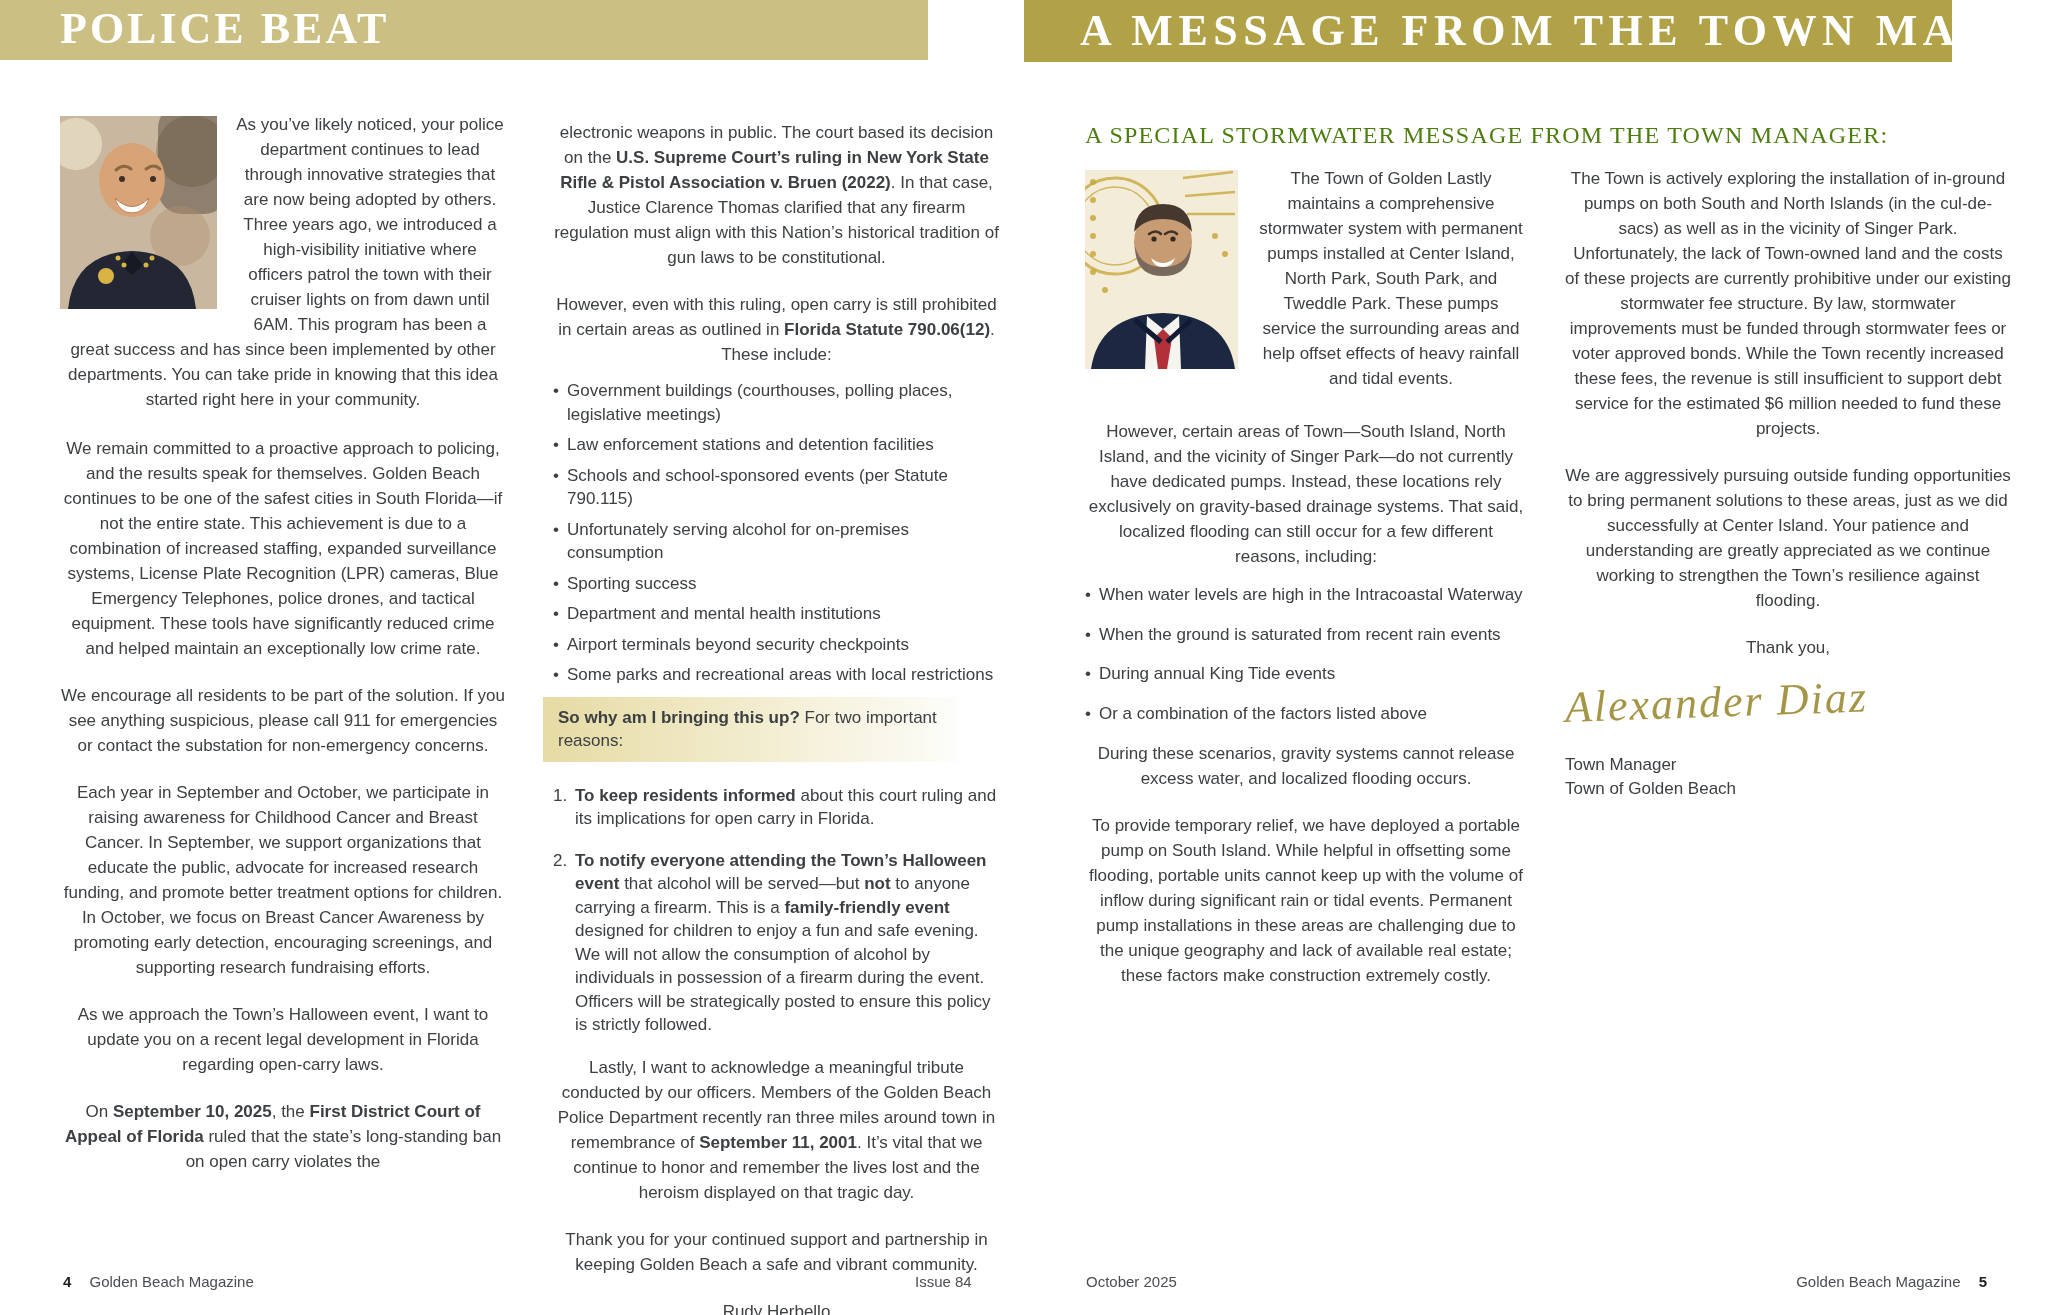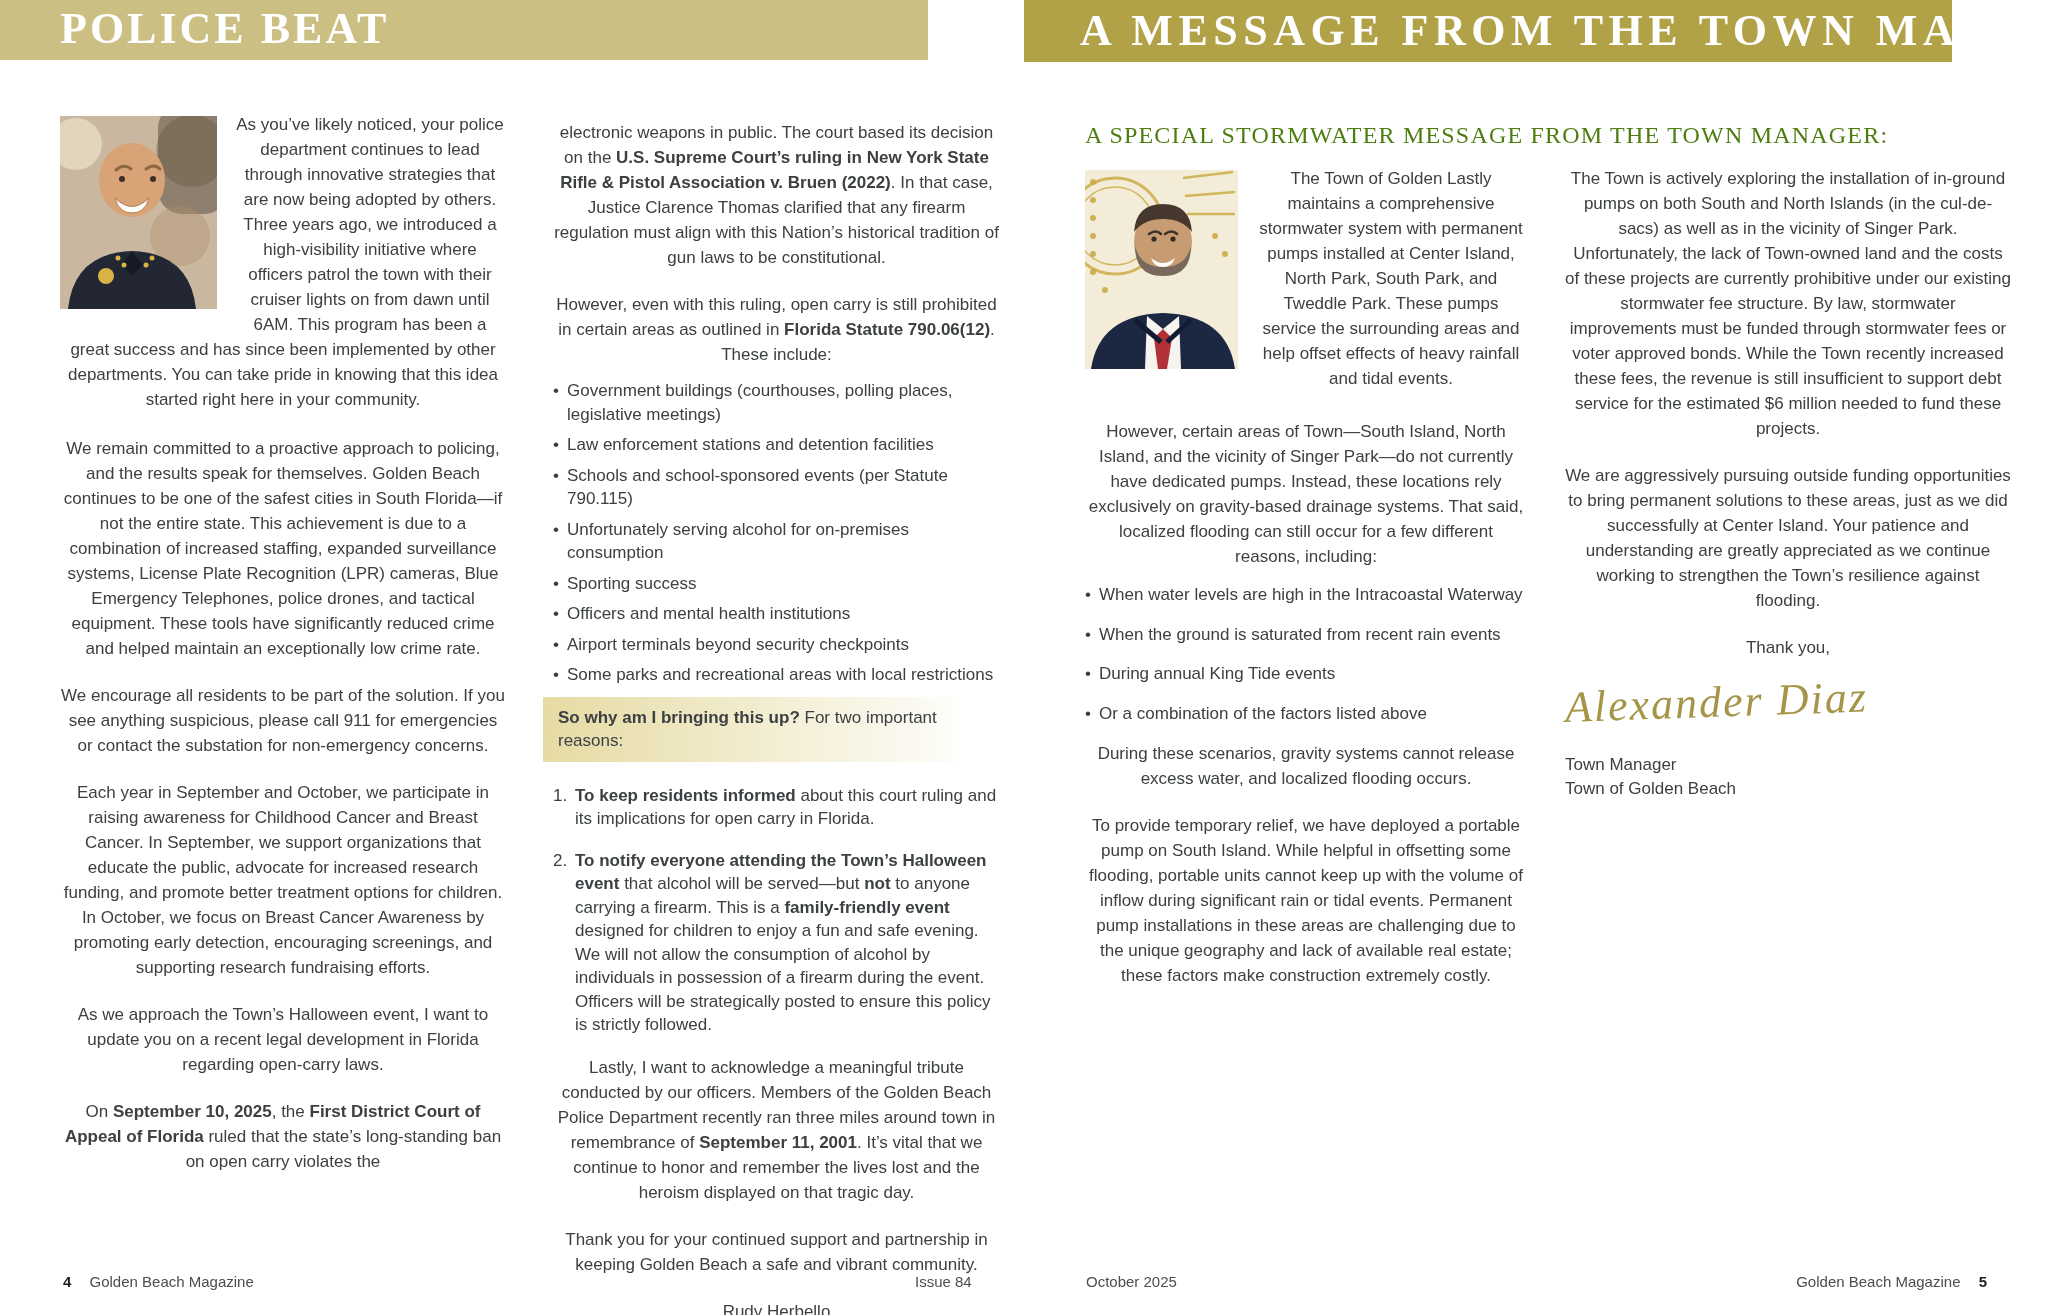--- a/index.html
+++ b/index.html
@@ -103,21 +103,21 @@
     <div class="col col2L">
       <p class="body"><span>electronic weapons in public. The court based its decision on the </span><b>U.S. Supreme Court’s ruling in New York State Rifle &amp; Pistol Association v. Bruen (2022)</b><span>. In that case, Justice Clarence Thomas clarified that any firearm regulation must align with this Nation’s historical tradition of gun laws to be constitutional.</span></p>
       <p class="body" style="margin-bottom:8px;"><span>However, even with this ruling, open carry is still prohibited in certain areas as outlined in </span><b>Florida Statute 790.06(12)</b><span>. These include:</span></p>
 
       <div class="bullets">
         <div class="bullet"><span>Government buildings (courthouses, polling places, legislative meetings)</span></div>
         <div class="bullet"><span>Law enforcement stations and detention facilities</span></div>
         <div class="bullet"><span>Schools and school-sponsored events (per Statute 790.115)</span></div>
         <div class="bullet"><span>Unfortunately serving alcohol for on-premises consumption</span></div>
         <div class="bullet"><span>Sporting success</span></div>
-        <div class="bullet"><span>Officers and mental health institutions</span></div>
+        <div class="bullet"><span>Department and mental health institutions</span></div>
         <div class="bullet"><span>Airport terminals beyond security checkpoints</span></div>
         <div class="bullet"><span>Some parks and recreational areas with local restrictions</span></div>
       </div>
 
       <div class="highlight">
         <span><b>So why am I bringing this up?</b><span> For two important reasons:</span></span>
       </div>
 
       <div class="num-item">
         <span class="num">1.</span>

